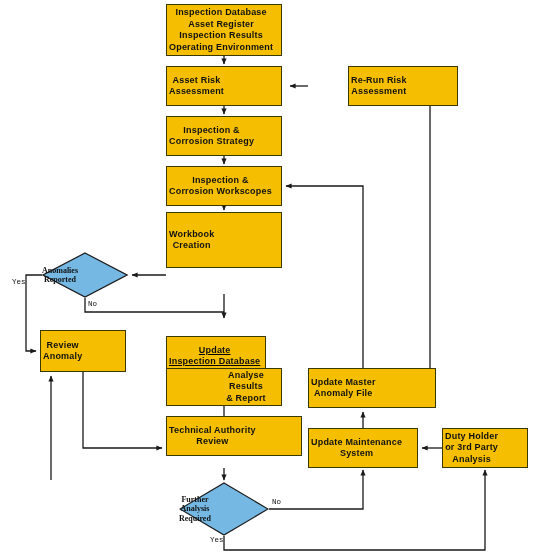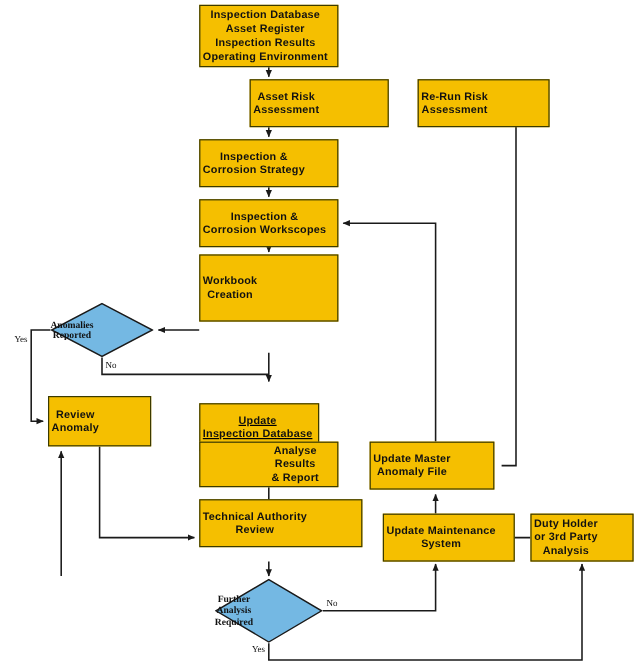--- a/index.html
+++ b/index.html
@@ -5,21 +5,21 @@
   html,body{margin:0;padding:0;background:#ffffff;}
   body{width:537px;height:560px;font-family:"Liberation Sans",sans-serif;overflow:hidden;}
   #canvas{position:relative;width:537px;height:560px;background:#ffffff;}
   svg#wires{position:absolute;left:0;top:0;width:537px;height:560px;}
   .node{position:absolute;box-sizing:border-box;display:flex;align-items:center;text-align:center;}
   .proc{background:#F5BF00;border:1px solid #3a3a00;}
   .proc .lbl{font-size:9px;font-weight:bold;color:#111111;line-height:11.5px;letter-spacing:.2px;padding:0 2px;}
   .dec{background:transparent;}
   .dec .dshape{position:absolute;left:0;top:0;width:100%;height:100%;}
   .dec .lbl{position:relative;font-size:8px;font-weight:bold;color:#111111;line-height:9.5px;z-index:2;font-family:Liberation Serif, serif;}
-  .edgelabel{position:absolute;font-size:7.5px;color:#111111;font-family:Liberation Serif, serif;}
+  .edgelabel{position:absolute;font-size:7.5px;color:#111111;font-family:Liberation Mono, monospace;}
 </style>
 </head>
 <body>
 
 <div id="canvas">
 
   <svg id="wires" viewBox="0 0 537 560">
     <defs>
       <marker id="arw" markerWidth="7" markerHeight="7" refX="5.6" refY="3" orient="auto" markerUnits="userSpaceOnUse">
         <path d="M0,0.4 L6,3 L0,5.6 z" fill="#1a1a1a"></path>
@@ -68,21 +68,21 @@
       <path d="M363,368 L363,186 L286,186" marker-end="url(#arw)"></path>
 
       <path d="M418,388 L430,388 L430,90 L421,90" marker-end="url(#arw)"></path>
     </g>
   </svg>
 
   <div class="node proc" style="left:166px;top:4px;width:116px;height:52px;">
     <div class="lbl">Inspection Database<br>Asset Register<br>Inspection Results<br>Operating Environment</div>
   </div>
 
-  <div class="node proc" style="left:166px;top:66px;width:116px;height:40px;margin-left:42px;">
+  <div class="node proc" style="left:166px;top:66px;width:116px;height:40px;">
     <div class="lbl">Asset Risk<br>Assessment</div>
   </div>
 
   <div class="node proc" style="left:308px;top:66px;width:110px;height:40px;margin-left:40px;">
     <div class="lbl">Re-Run Risk<br>Assessment</div>
   </div>
 
   <div class="node proc" style="left:166px;top:116px;width:116px;height:40px;">
     <div class="lbl">Inspection &amp;<br>Corrosion Strategy</div>
   </div>
@@ -108,29 +108,29 @@
   </div>
 
   <div class="node proc" style="left:166px;top:336px;width:100px;height:40px;text-decoration:underline;">
     <div class="lbl">Update<br>Inspection Database</div>
   </div>
 
   <div class="node proc" style="left:166px;top:368px;width:116px;height:38px;padding-left:44px;">
     <div class="lbl">Analyse Results<br>&amp; Report</div>
   </div>
 
-  <div class="node proc" style="left:308px;top:368px;width:104px;height:40px;">
+  <div class="node proc" style="left:308px;top:368px;width:128px;height:40px;">
     <div class="lbl">Update Master<br>Anomaly File</div>
   </div>
 
   <div class="node proc" style="left:166px;top:416px;width:136px;height:40px;">
     <div class="lbl">Technical Authority<br>Review</div>
   </div>
 
-  <div class="node proc" style="left:319px;top:428px;width:110px;height:40px;">
+  <div class="node proc" style="left:308px;top:428px;width:110px;height:40px;">
     <div class="lbl">Update Maintenance<br>System</div>
   </div>
 
   <div class="node proc" style="left:442px;top:428px;width:86px;height:40px;">
     <div class="lbl">Duty Holder<br>or 3rd Party<br>Analysis</div>
   </div>
 
   <div class="node dec" style="left:179px;top:482px;width:90px;height:54px;">
     <svg class="dshape" viewBox="0 0 90 54" preserveAspectRatio="none">
       <polygon points="45,1 89,27 45,53 1,27" fill="#74B8E3" stroke="#1a1a1a" stroke-width="1.2"></polygon>

